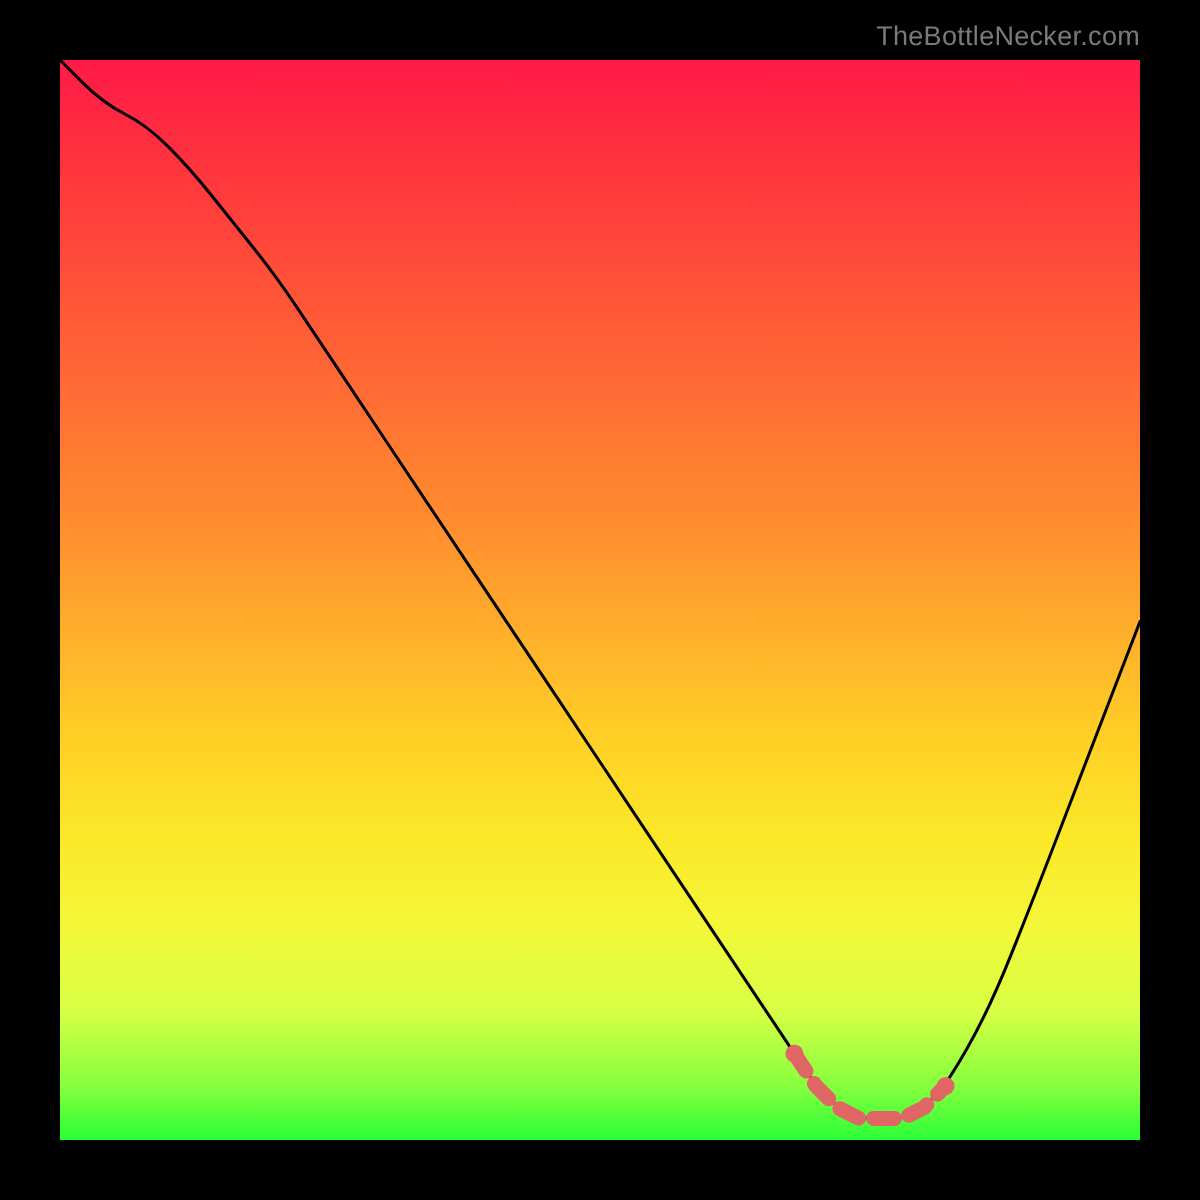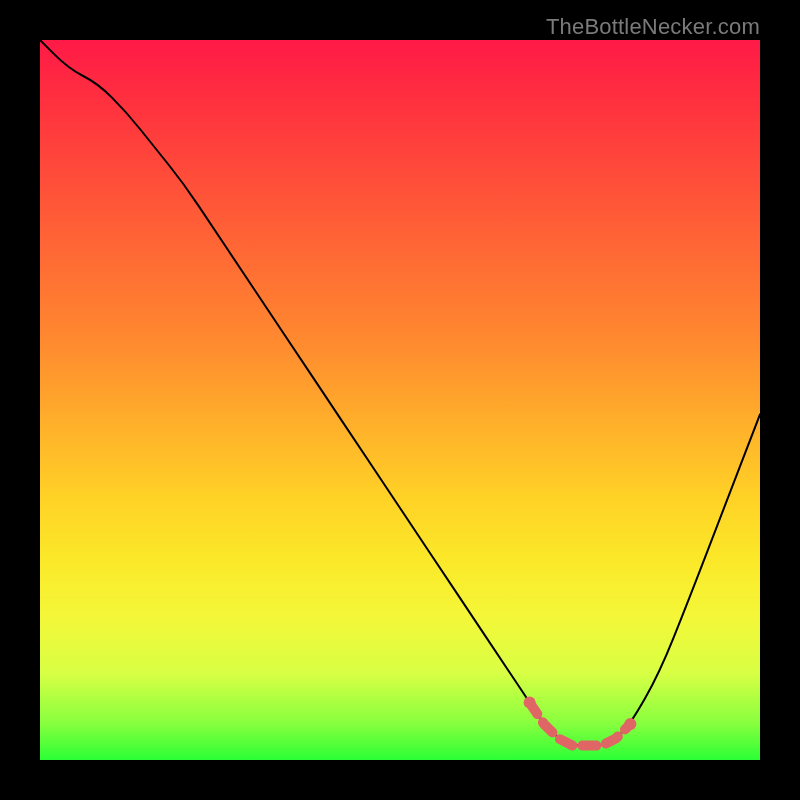--- a/index.html
+++ b/index.html
@@ -38,21 +38,21 @@
       #d8ff44 88%,
       #86ff3e 95%,
       #2bff36 100%
     );
   }
   .watermark {
     position: absolute;
     top: 14px;
     right: 40px;
     color: #7a7a7a;
-    font-size: 22px;
+    font-size: 18px;
     font-weight: 500;
     letter-spacing: 0.2px;
     user-select: none;
   }
   svg.overlay {
     position: absolute;
     left: 0;
     top: 0;
     width: 720px;
     height: 720px;

